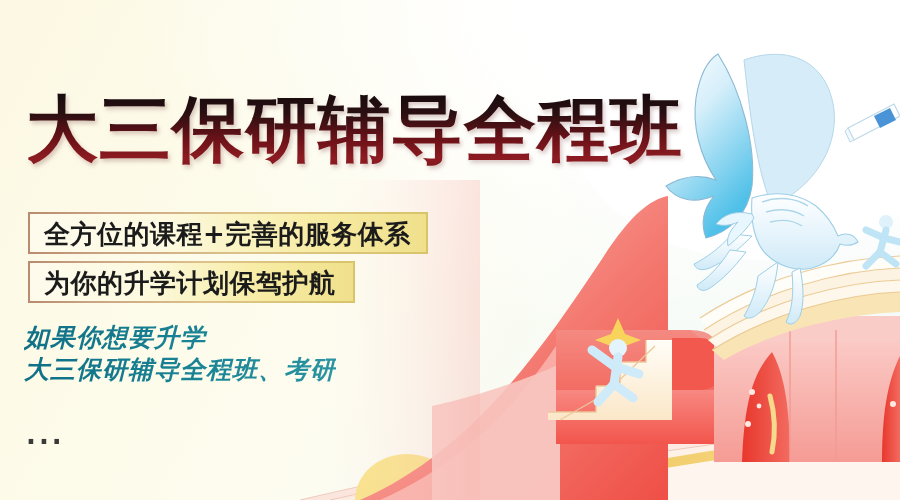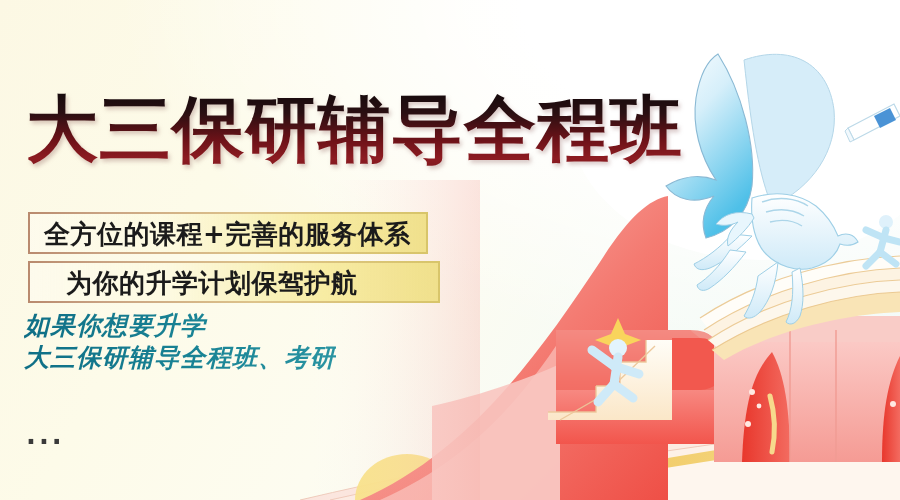--- a/index.html
+++ b/index.html
@@ -38,24 +38,24 @@
     border-image:linear-gradient(90deg,#b98a6e 0%,#c9a383 18%,#ddc38b 55%,#d8c56a 100%) 1;
     background:linear-gradient(90deg,rgba(255,255,255,.25) 0%,rgba(253,248,214,.45) 34%,rgba(246,233,150,.85) 72%,#f0e08c 100%);
     display:flex;align-items:flex-end;
   }
   .chip span{
     font-family:"DejaVu Sans","Liberation Sans",sans-serif;
     font-size:26px;font-weight:700;color:#1b1b1b;letter-spacing:.5px;
     padding-left:14px;
   }
   #chip1{top:212px;width:400px;height:42px;}
-  #chip2{top:261px;width:412px;height:42px;padding-left:22px;}
+  #chip2{top:261px;width:327px;height:42px;}
 
   
-  #bluelines{position:absolute;left:24px;top:310px;}
+  #bluelines{position:absolute;left:24px;top:322px;}
   #bluelines .bl{
     font-family:"Liberation Serif","DejaVu Serif",serif;
     font-style:italic;font-weight:700;
     font-size:25px;line-height:32px;letter-spacing:1px;
     color:#187a8c;
     background:linear-gradient(90deg,#0f6f86 0%,#1a8596 60%,#2a94a2 100%);
     -webkit-background-clip:text;background-clip:text;
     -webkit-text-fill-color:transparent;color:transparent;
     white-space:nowrap;
   }

